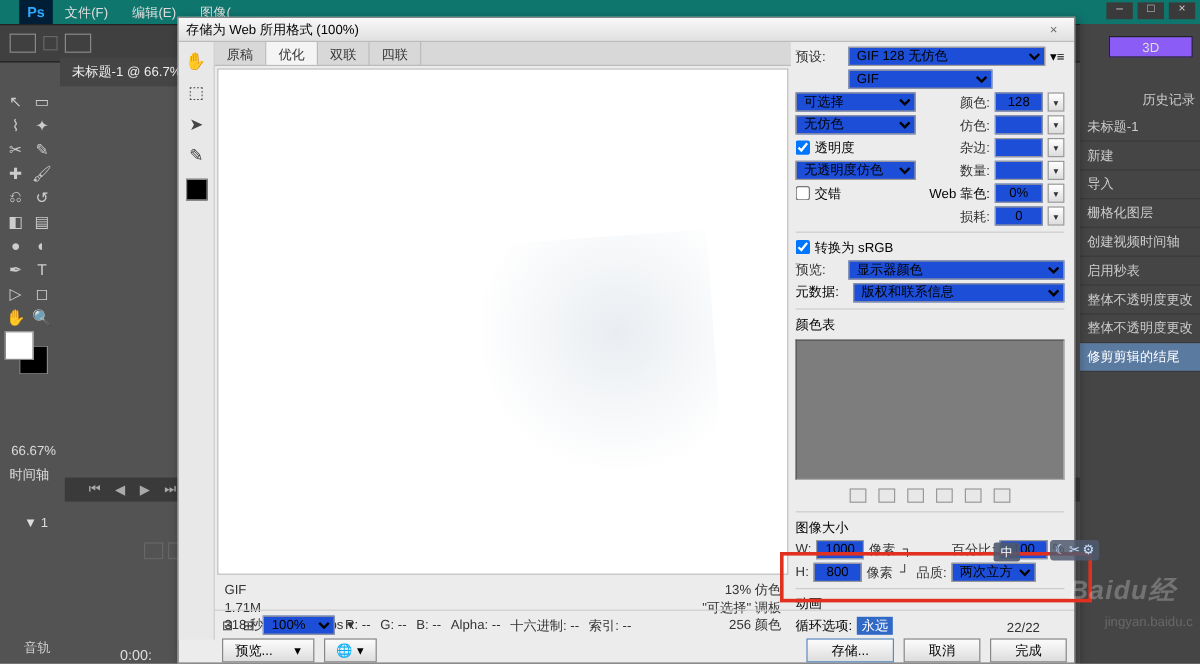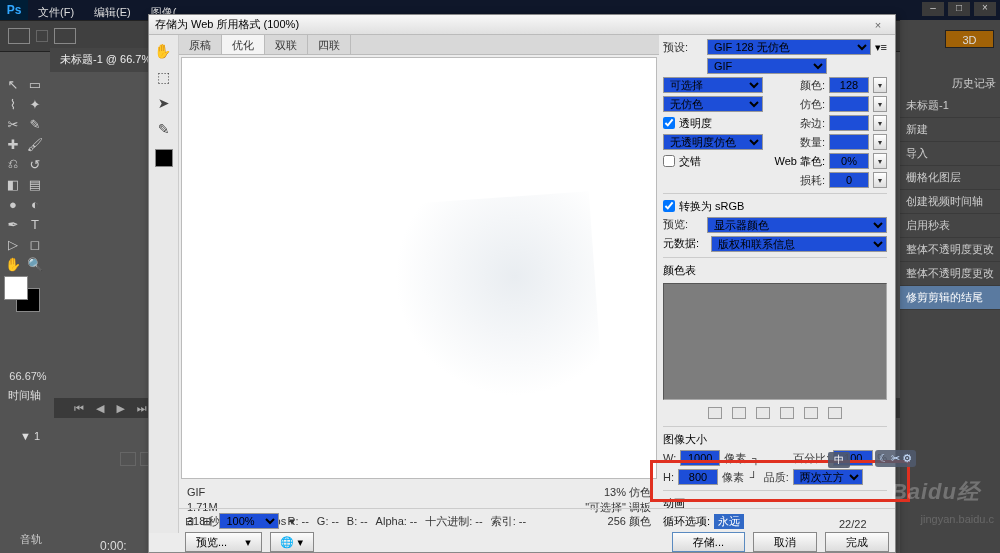--- a/index.html
+++ b/index.html
@@ -1,38 +1,38 @@
 <!DOCTYPE html>
 <html><head>
 <meta charset="utf-8">
 <style>
 *{box-sizing:border-box;margin:0;padding:0;font-family:"Microsoft YaHei",Tahoma,Arial,sans-serif;font-size:11px;-webkit-font-smoothing:antialiased}
 body{background:#404040;width:1000px;height:553px;overflow:hidden;position:relative}
 .ps-window{position:absolute;inset:0;background:#535353}
-.menubar{height:20px;background:#0f172a;display:flex;align-items:flex-end;color:#ddd;padding-left:0}
+.menubar{height:20px;background:#0f766e;display:flex;align-items:center;color:#ddd;padding-left:16px}
 .ps-logo{width:28px;height:20px;background:#001e36;color:#31a8ff;font-weight:bold;font-size:12px;display:flex;align-items:center;justify-content:center}
 .menubar span.m{padding:0 10px;cursor:default}
 .optbar{height:32px;background:#404040;border-top:1px solid #222;border-bottom:1px solid #222;display:flex;align-items:center;padding-left:8px;gap:6px}
 .opt-rect{width:22px;height:16px;border:1px solid #888}
 .opt-dd{width:12px;height:12px;border:1px solid #666}
 .doc-tab{position:absolute;left:50px;top:48px;height:24px;background:#454545;color:#eee;padding:4px 10px;font-size:11px}
 .toolbox{position:absolute;left:0;top:72px;width:48px;background:#535353;display:grid;grid-template-columns:1fr 1fr;padding:2px}
 .tool{width:22px;height:20px;display:flex;align-items:center;justify-content:center;color:#ccc;font-size:13px;cursor:default}
 .swatch-area{position:absolute;left:4px;top:276px;width:40px;height:40px}
 .swatch-fg{position:absolute;width:24px;height:24px;background:#fff;border:1px solid #888;left:0;top:0}
 .swatch-bg{position:absolute;width:24px;height:24px;background:#000;border:1px solid #888;left:12px;top:12px}
 .zoom-ind{position:absolute;left:4px;top:370px;width:48px;color:#ddd;font-size:11px;text-align:center}
 .timeline-label{position:absolute;left:4px;top:384px;width:50px;color:#ddd;font-size:11px;padding:4px}
 .timeline-bar{position:absolute;left:54px;top:398px;right:0;height:20px;background:#3a3a3a;display:flex;gap:12px;padding-left:20px;align-items:center;color:#aaa}
 .tl-item{position:absolute;left:20px;top:430px;color:#ddd}
 .tl-ops{position:absolute;left:120px;top:452px;display:flex;gap:4px}
 .tl-op{width:16px;height:14px;border:1px solid #666}
 .track-label{position:absolute;left:20px;bottom:6px;color:#ccc}
 .right-panels{position:absolute;right:0;top:20px;width:100px;bottom:0;background:#454545;color:#ccc}
-.btn3d{position:absolute;right:6px;top:10px;width:49px;height:18px;background:#a16207;color:#ddd;text-align:center;line-height:18px;border:1px solid #222}
+.btn3d{position:absolute;right:6px;top:10px;width:70px;height:18px;background:#8b5cf6;color:#ddd;text-align:center;line-height:18px;border:1px solid #222}
 .hist-title{position:absolute;right:4px;top:56px;font-size:11px}
 .hist-list{position:absolute;right:0;top:74px;width:100px}
 .hist-item{padding:4px 6px;font-size:11px;border-bottom:1px solid #3a3a3a}
 .hist-item.sel{background:#5a7aa0;color:#fff}
 .win-ctrl{position:absolute;right:4px;top:2px;display:flex;gap:4px}
 .win-ctrl div{width:22px;height:14px;background:#3a3a3a;color:#ccc;text-align:center;line-height:12px;font-size:10px}
 
 
 .dlg{position:absolute;left:148px;top:14px;width:748px;height:539px;background:#ececec;border:1px solid #888;box-shadow:2px 2px 8px rgba(0,0,0,.4)}
 .dlg-title{height:20px;background:linear-gradient(#f8f8f8,#e0e0e0);border-bottom:1px solid #bbb;display:flex;align-items:center;padding:0 6px;font-size:11px;justify-content:space-between}

